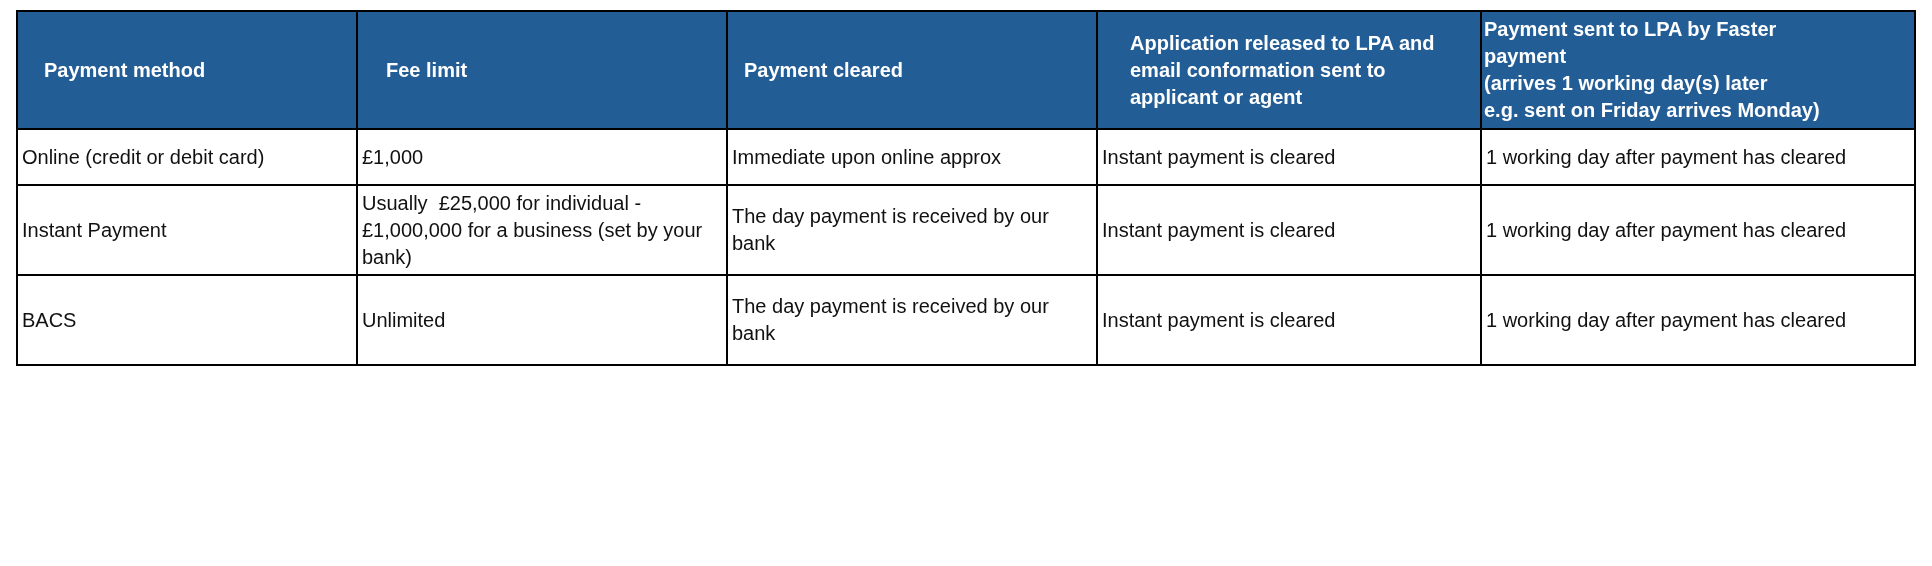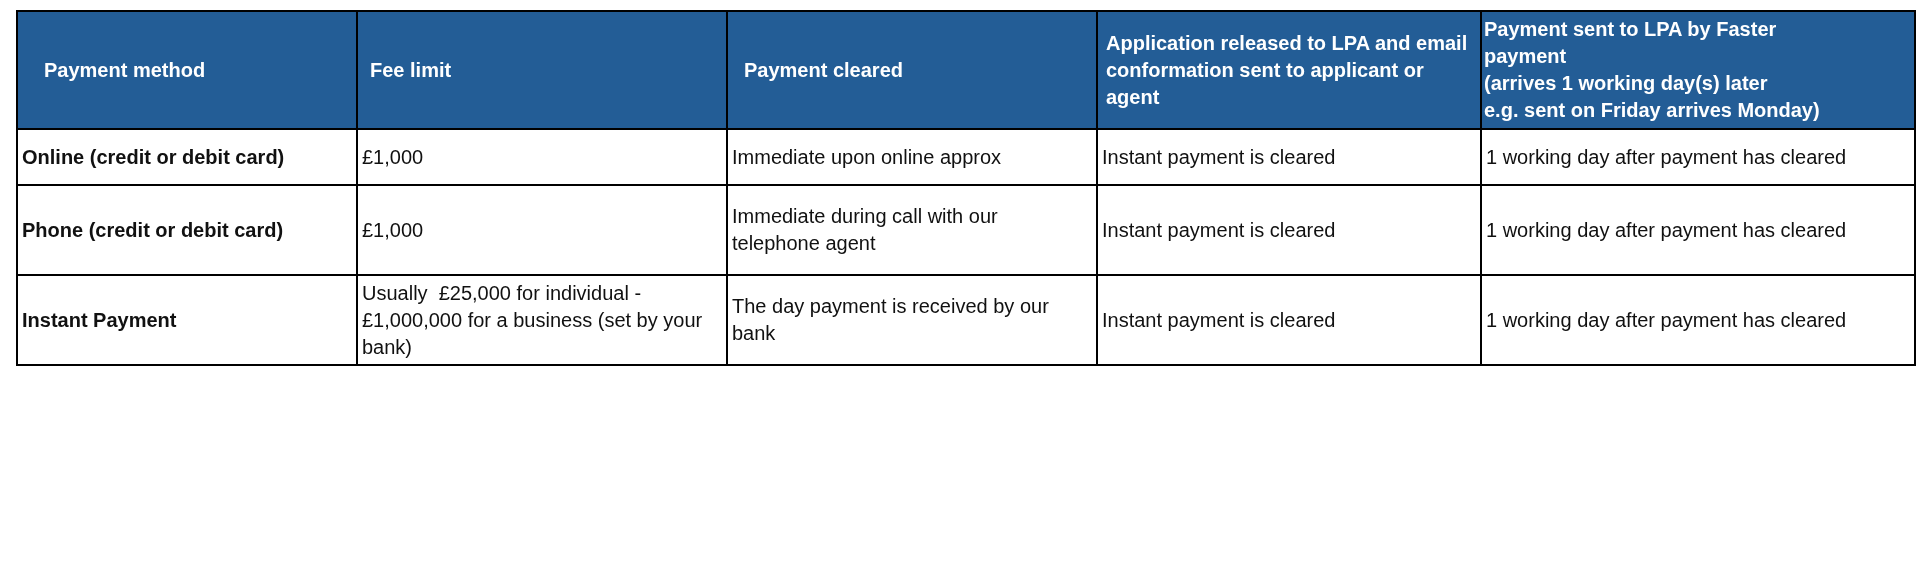--- a/index.html
+++ b/index.html
@@ -35,30 +35,30 @@
       overflow: hidden;
     }
     thead th {
       background: #235d96;
       color: #ffffff;
       font-weight: bold;
       height: 116px;
       padding: 0 10px 0 16px;
     }
     thead th.h1 { padding-left: 26px; margin-left: 48px; }
-    thead th.h2 { padding-left: 12px; }
+    thead th.h2 { padding-left: 28px; }
     thead th.h3 { padding-left: 16px; margin-top: 35px; }
-    thead th.h4 { padding-left: 8px; }
+    thead th.h4 { padding-left: 32px; }
     thead th.h5 { padding-left: 2px; vertical-align: middle; }
     tbody td {
       padding: 0 6px 0 4px;
       background: #ffffff;
     }
     tbody td.method {
-      font-weight: bold;
+      font-weight: normal;
     }
     tr.r1 td { height: 54px; }
     tr.r2 td { height: 88px; }
     tr.r3 td { height: 88px; }
     tr.r4 td { height: 88px; }
     tr.r5 td { height: 88px; }
     .cell-text { display: block; }
   </style>
 </head>
 <body>
@@ -87,29 +87,29 @@
       </tr>
     </thead>
     <tbody>
       <tr class="r1">
         <td class="method">Online (credit or debit card)</td>
         <td>£1,000</td>
         <td>Immediate upon online approx</td>
         <td>Instant payment is cleared</td>
         <td>1 working day after payment has cleared</td>
       </tr>
-      <tr class="r2">
-        <td class="method">Phone (credit or debit card)</td>
-        <td>£1,000</td>
-        <td>Immediate during call with our telephone agent</td>
+      <tr class="r3">
+        <td class="method">Instant Payment</td>
+        <td style="white-space: pre-wrap;">Usually  £25,000 for individual - £1,000,000 for a business (set by your bank)</td>
+        <td>The day payment is received by our bank</td>
         <td>Instant payment is cleared</td>
         <td>1 working day after payment has cleared</td>
       </tr>
-      <tr class="r3">
-        <td class="method">Instant Payment</td>
-        <td style="white-space: pre-wrap;">Usually  £25,000 for individual - £1,000,000 for a business (set by your bank)</td>
+      <tr class="r4">
+        <td class="method">BACS</td>
+        <td>Unlimited</td>
         <td>The day payment is received by our bank</td>
         <td>Instant payment is cleared</td>
         <td>1 working day after payment has cleared</td>
       </tr>
     </tbody>
   </table>
 </div>
 
 </body></html>

